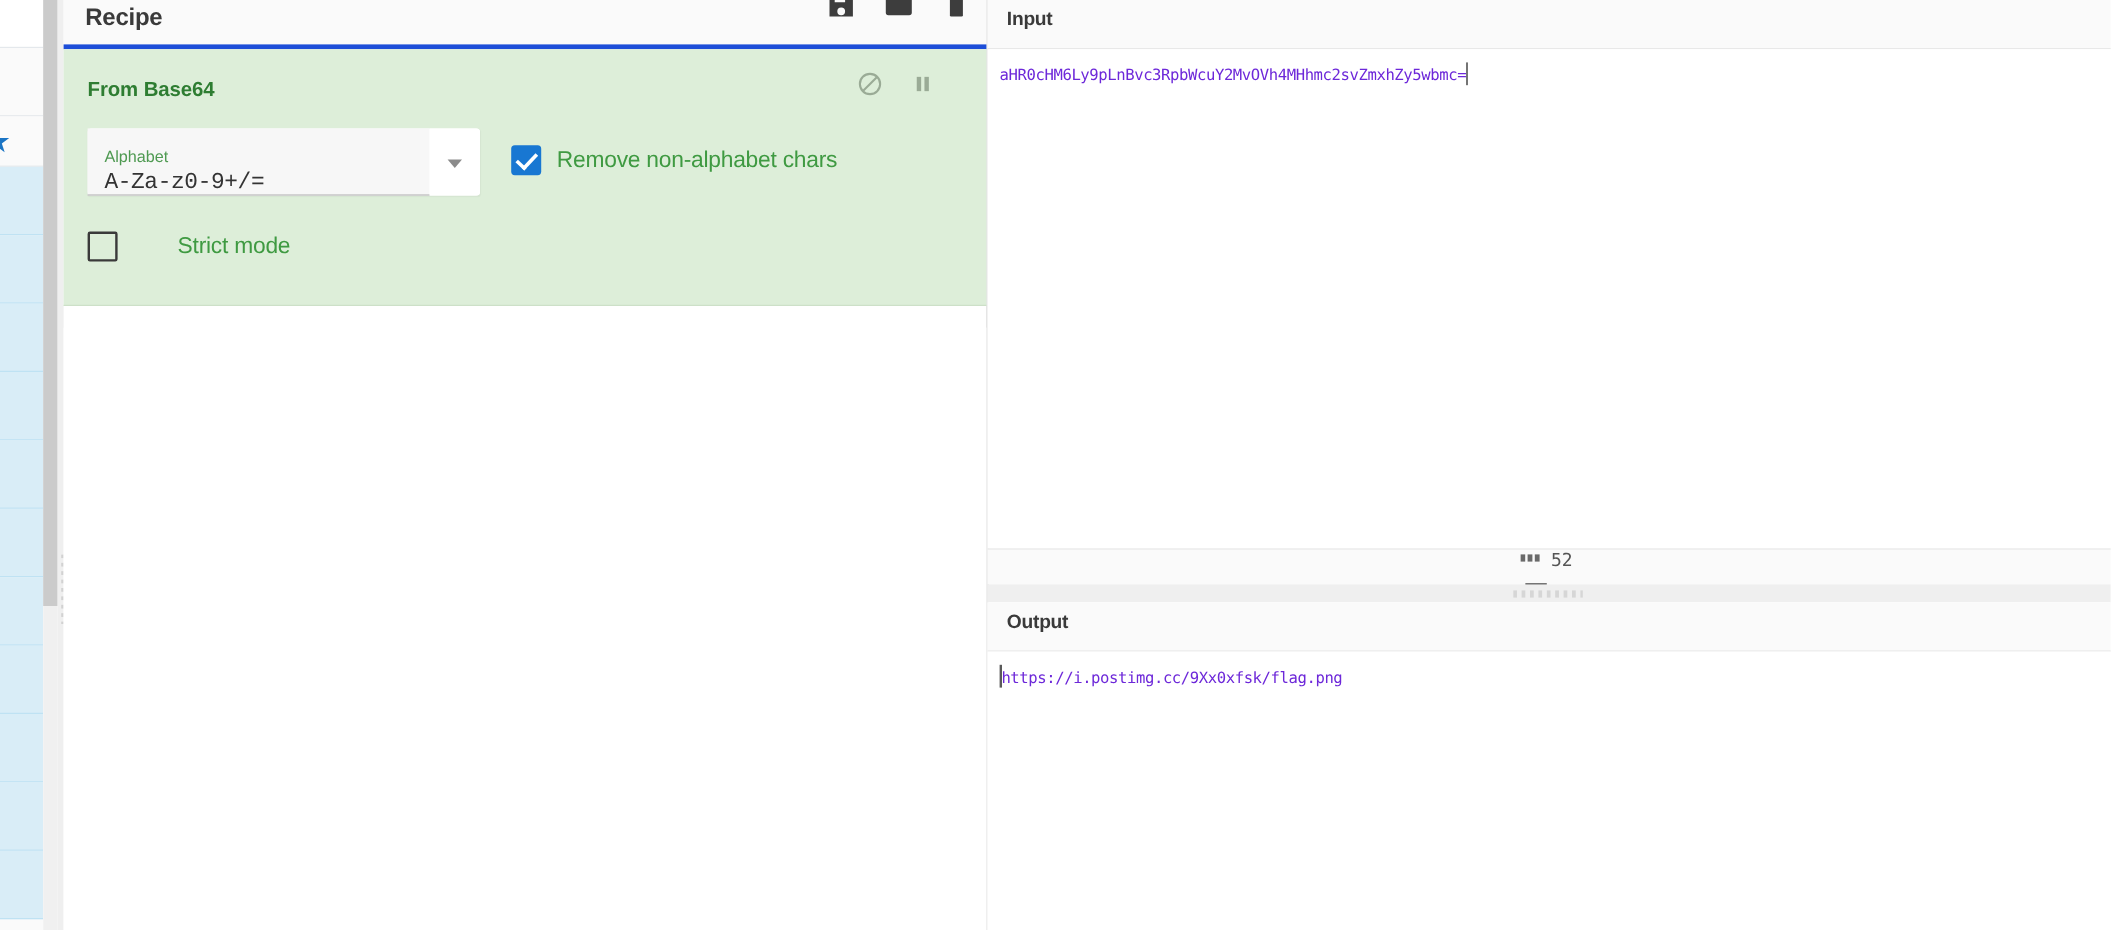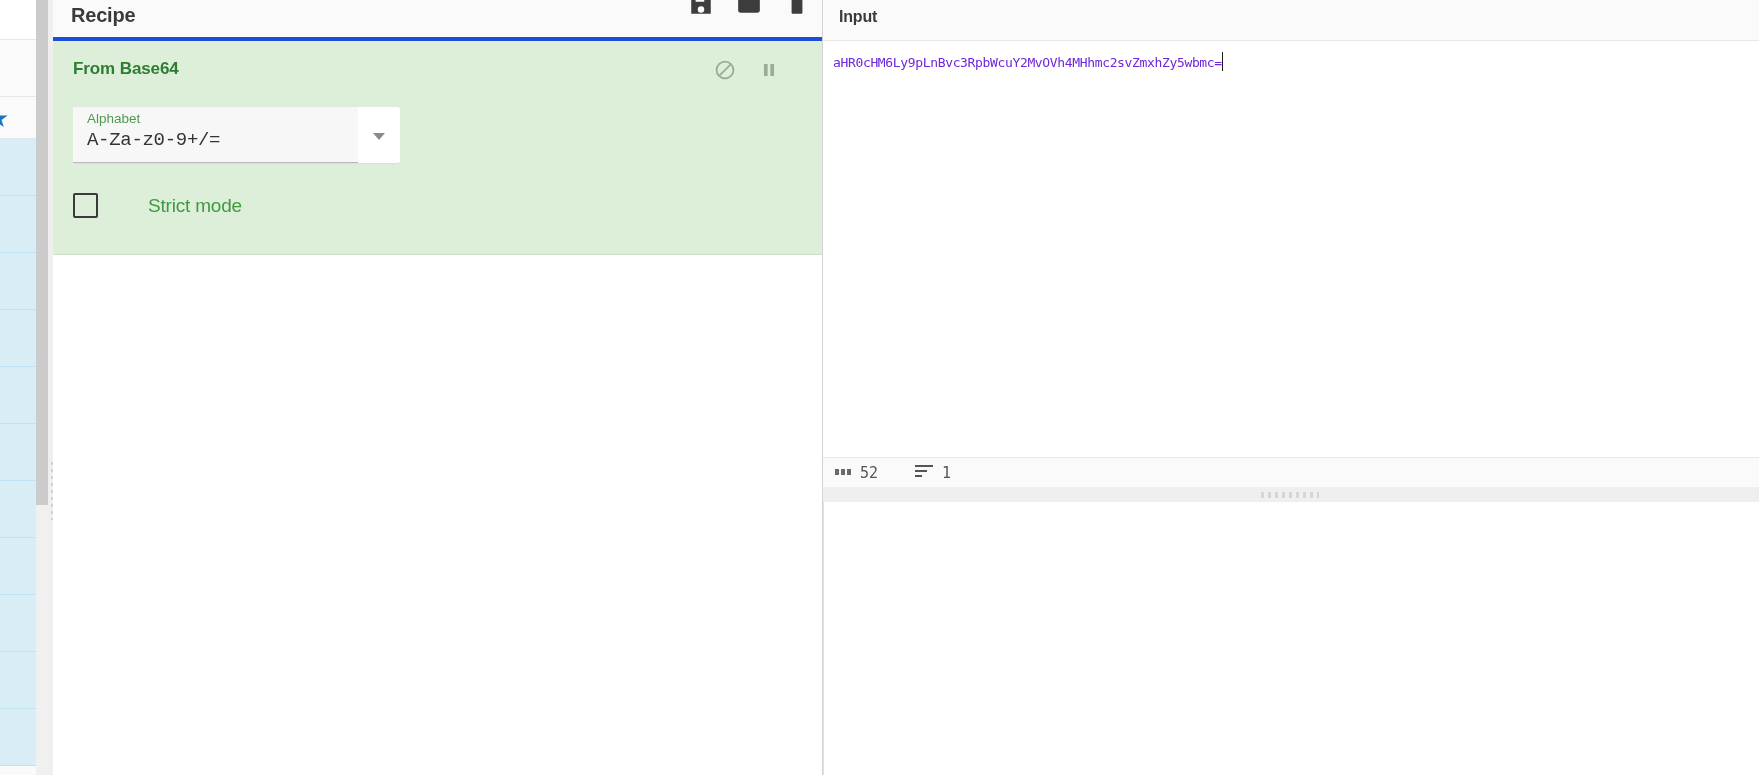--- a/index.html
+++ b/index.html
@@ -120,21 +120,21 @@
 
   
   .op {
     background: #ddeed9;
     padding: 18px 0 36px 0;
     position: relative;
     border-bottom: 1px solid #cde0c8;
   }
   .op-title-row {
     display: flex;
-    align-items: flex-start;
+    align-items: flex-end;
     padding: 0 32px 0 20px;
     position: relative;
     height: 26px;
   }
   .op-title {
     font-size: 17px;
     font-weight: bold;
     color: #2e7d32;
     letter-spacing: -0.1px;
   }
@@ -161,21 +161,21 @@
     background: #fff;
     border-radius: 3px;
     position: relative;
     display: flex;
     box-shadow: 0 1px 1px rgba(0,0,0,0.04);
   }
   .arg-field {
     flex: 1;
     background: #f7f7f7;
     border-bottom: 1px solid #b9b9b9;
-    padding: 4px 0 0 14px;
+    padding: 16px 0 0 14px;
     margin: 0;
     position: relative;
   }
   .arg-label {
     font-size: 13.5px;
     color: #4f9a52;
     line-height: 16px;
     display: block;
   }
   .arg-value {
@@ -320,21 +320,22 @@
 
   .io-status {
     position: absolute;
     left: 0; right: 0; bottom: 0;
     height: 30px;
     background: #fafafa;
     border-top: 1px solid #e8e8e8;
     display: flex;
     align-items: center;
     padding-left: 12px;
-    gap: 21px;
+    gap: 8px;
+    flex-direction: column;
   }
   .status-item {
     display: flex;
     align-items: center;
     gap: 8px;
     margin-right: 16px;
   }
   .status-icon { display:block; }
   .status-val {
     font-family: "DejaVu Sans Mono", monospace;
@@ -457,20 +458,24 @@
 
       <div class="op-args">
         <div class="arg-select-wrap">
           <div class="arg-field">
             <span class="arg-label">Alphabet</span>
             <span class="arg-value">A-Za-z0-9+/=</span>
           </div>
           <div class="arg-caret"></div>
         </div>
 
+        <div class="cb-group">
+          <span class="cb-box checked"></span>
+          <span class="cb-label">Remove non-alphabet chars</span>
+        </div>
       </div>
 
       <div class="op-row2">
         <div class="cb-group">
           <span class="cb-box unchecked"></span>
           <span class="cb-label">Strict mode</span>
         </div>
       </div>
     </div>
 
@@ -510,15 +515,23 @@
           </span>
           <span class="status-val">1</span>
         </div>
       </div>
     </div>
 
     <div class="h-splitter">
       <div class="h-grip"></div>
     </div>
 
+    <div class="output-section">
+      <div class="io-title-bar">
+        <span class="io-title">Output</span>
+      </div>
+      <div class="io-text">
+        <span class="io-line caret-before">https://i.postimg.cc/9Xx0xfsk/flag.png</span>
+      </div>
+    </div>
   </div>
 
 </div>
 
 </body></html>

